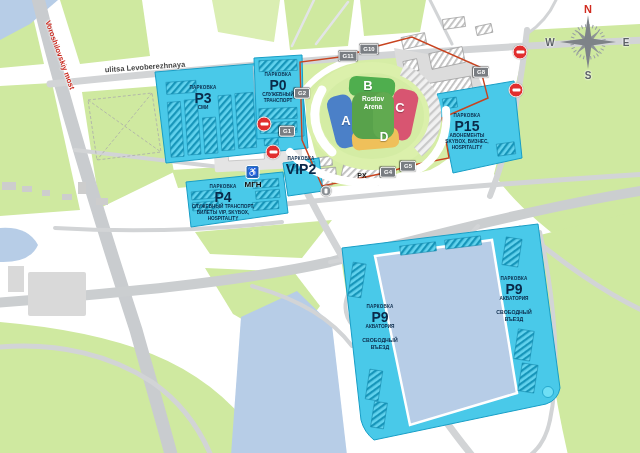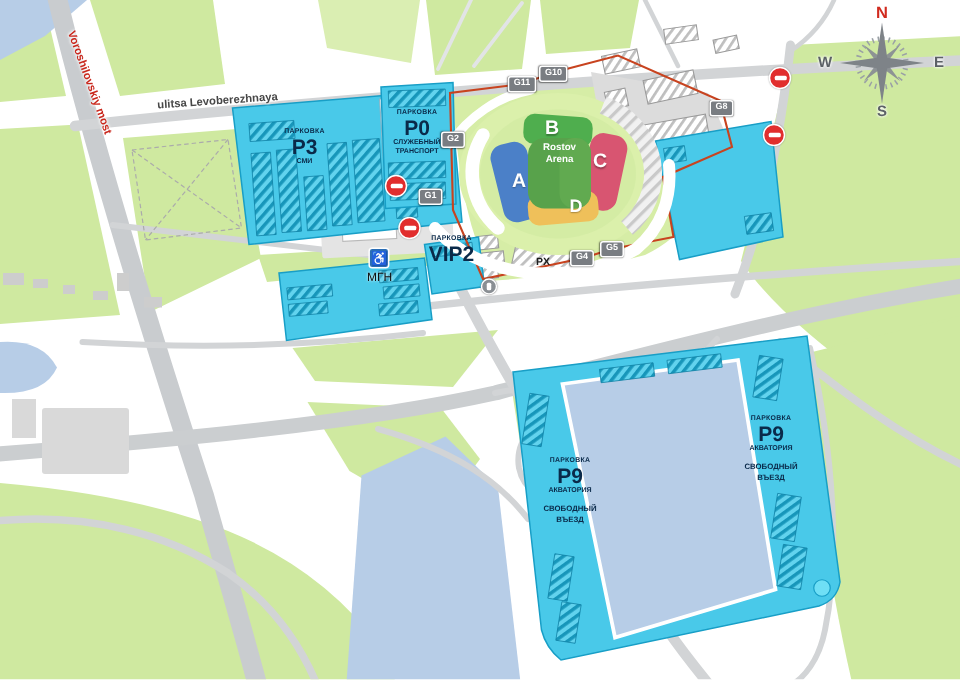--- a/index.html
+++ b/index.html
@@ -31,21 +31,21 @@
   .street{color:#474747;font-weight:bold;font-size:7.5px;white-space:nowrap;
     text-shadow:0 0 2px #fff,0 0 2px #fff,0 0 3px #fff;}
   .bridge{color:#c9271c;}
   
   .cl{font-weight:bold;font-size:10px;color:#5c6166;text-shadow:0 0 2px #fff,0 0 2px #fff;}
   .cl-n{color:#d12b1f;font-size:11px;}
   
   .mgn{display:flex;flex-direction:column;align-items:center;gap:1px;}
   .mgn-icon{width:12px;height:12px;background:#2a6db5;border-radius:2.5px;color:#fff;
     font-size:9px;display:flex;align-items:center;justify-content:center;border:1px solid #fff;}
-  .mgn-label{font-size:8px;font-weight:normal;color:#101010;text-shadow:0 0 2px #fff;}
+  .mgn-label{font-size:8px;font-weight:bold;color:#101010;text-shadow:0 0 2px #fff;}
   .px-label{font-size:7px;font-weight:bold;color:#1c1c1c;}
   .poi-dot{width:9px;height:9px;border-radius:50%;background:#8a8f94;border:1px solid #fff;box-shadow:0 0 1px #555;}
   .poi-dot::after{content:"";position:absolute;left:3px;top:2px;width:3px;height:5px;background:#fff;border-radius:1px;}
 </style>
 </head>
 <body>
 
 <div id="map">
 
 <svg width="640" height="453" viewBox="0 0 640 453">
@@ -242,21 +242,31 @@
     <div class="c">P3</div>
     <div class="d">СМИ</div>
   </div>
 
   <div class="ov pk" style="left:278px;top:88px;width:42px;">
     <div class="k">ПАРКОВКА</div>
     <div class="c">P0</div>
     <div class="d">СЛУЖЕБНЫЙ ТРАНСПОРТ</div>
   </div>
 
-
+  <div class="ov pk" style="left:467px;top:132px;width:54px;">
+    <div class="k">ПАРКОВКА</div>
+    <div class="c">P15</div>
+    <div class="d">АБОНЕМЕНТЫ SKYBOX, БИЗНЕС, HOSPITALITY</div>
+  </div>
+
+  <div class="ov pk" style="left:223px;top:203px;width:76px;">
+    <div class="k">ПАРКОВКА</div>
+    <div class="c">P4</div>
+    <div class="d">СЛУЖЕБНЫЙ ТРАНСПОРТ, БИЛЕТЫ VIP, SKYBOX, HOSPITALITY</div>
+  </div>
 
   <div class="ov pk" style="left:301px;top:166px;width:40px;">
     <div class="k">ПАРКОВКА</div>
     <div class="c">VIP2</div>
   </div>
 
   <div class="ov pk" style="left:380px;top:327px;width:36px;">
     <div class="k">ПАРКОВКА</div>
     <div class="c">P9</div>
     <div class="d">АКВАТОРИЯ</div>

